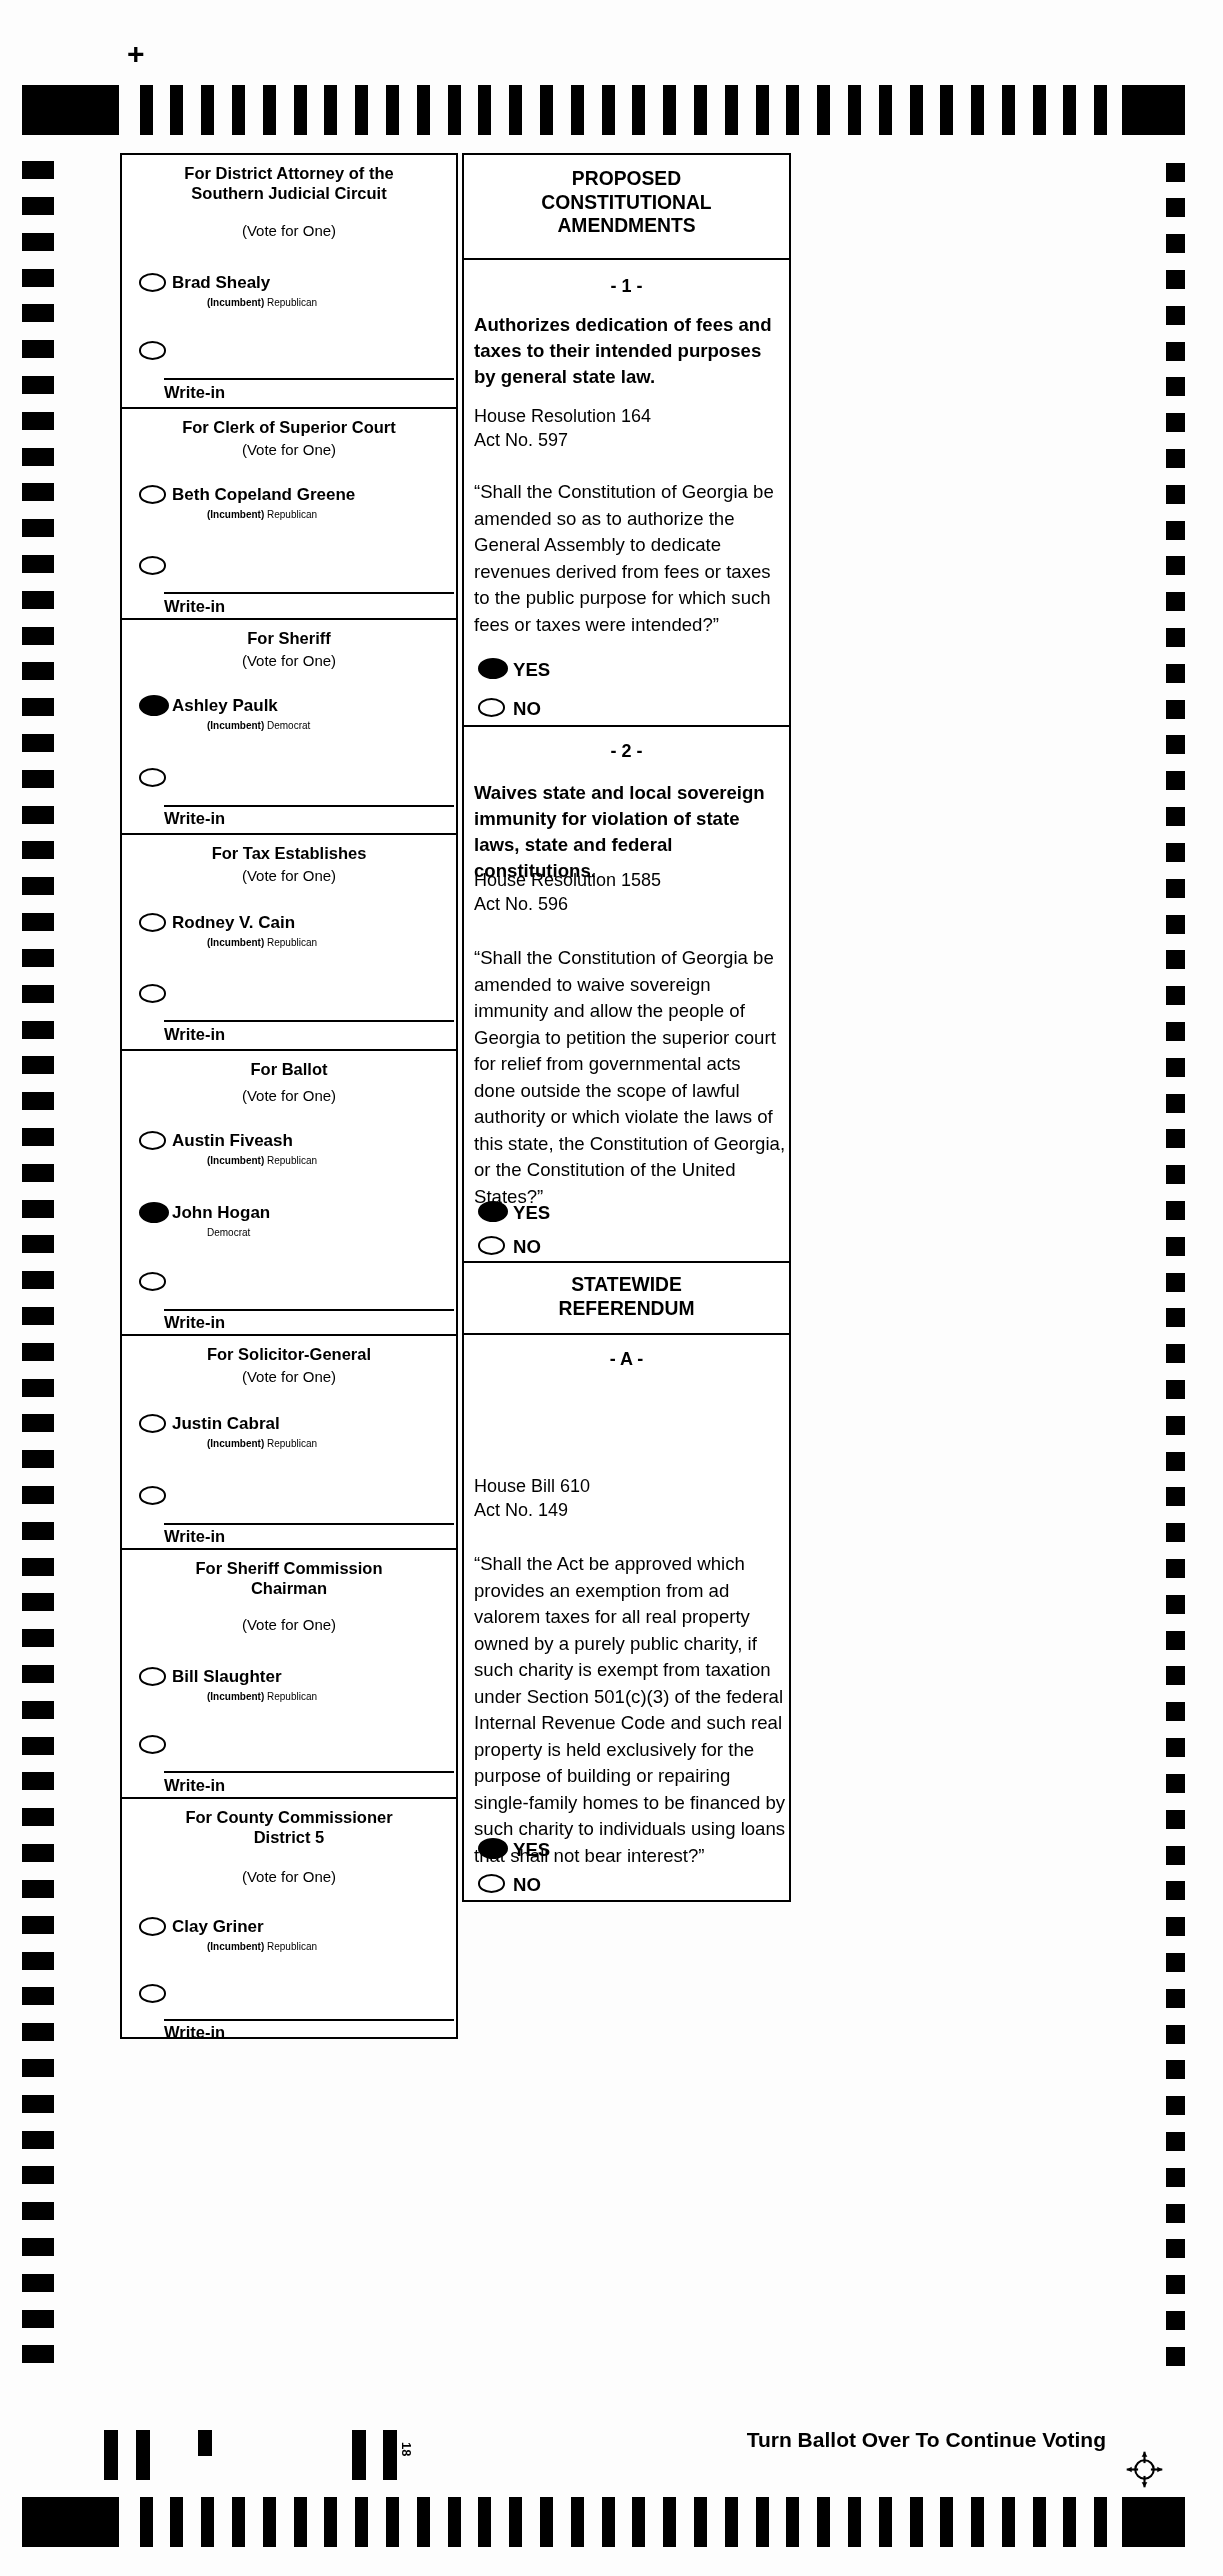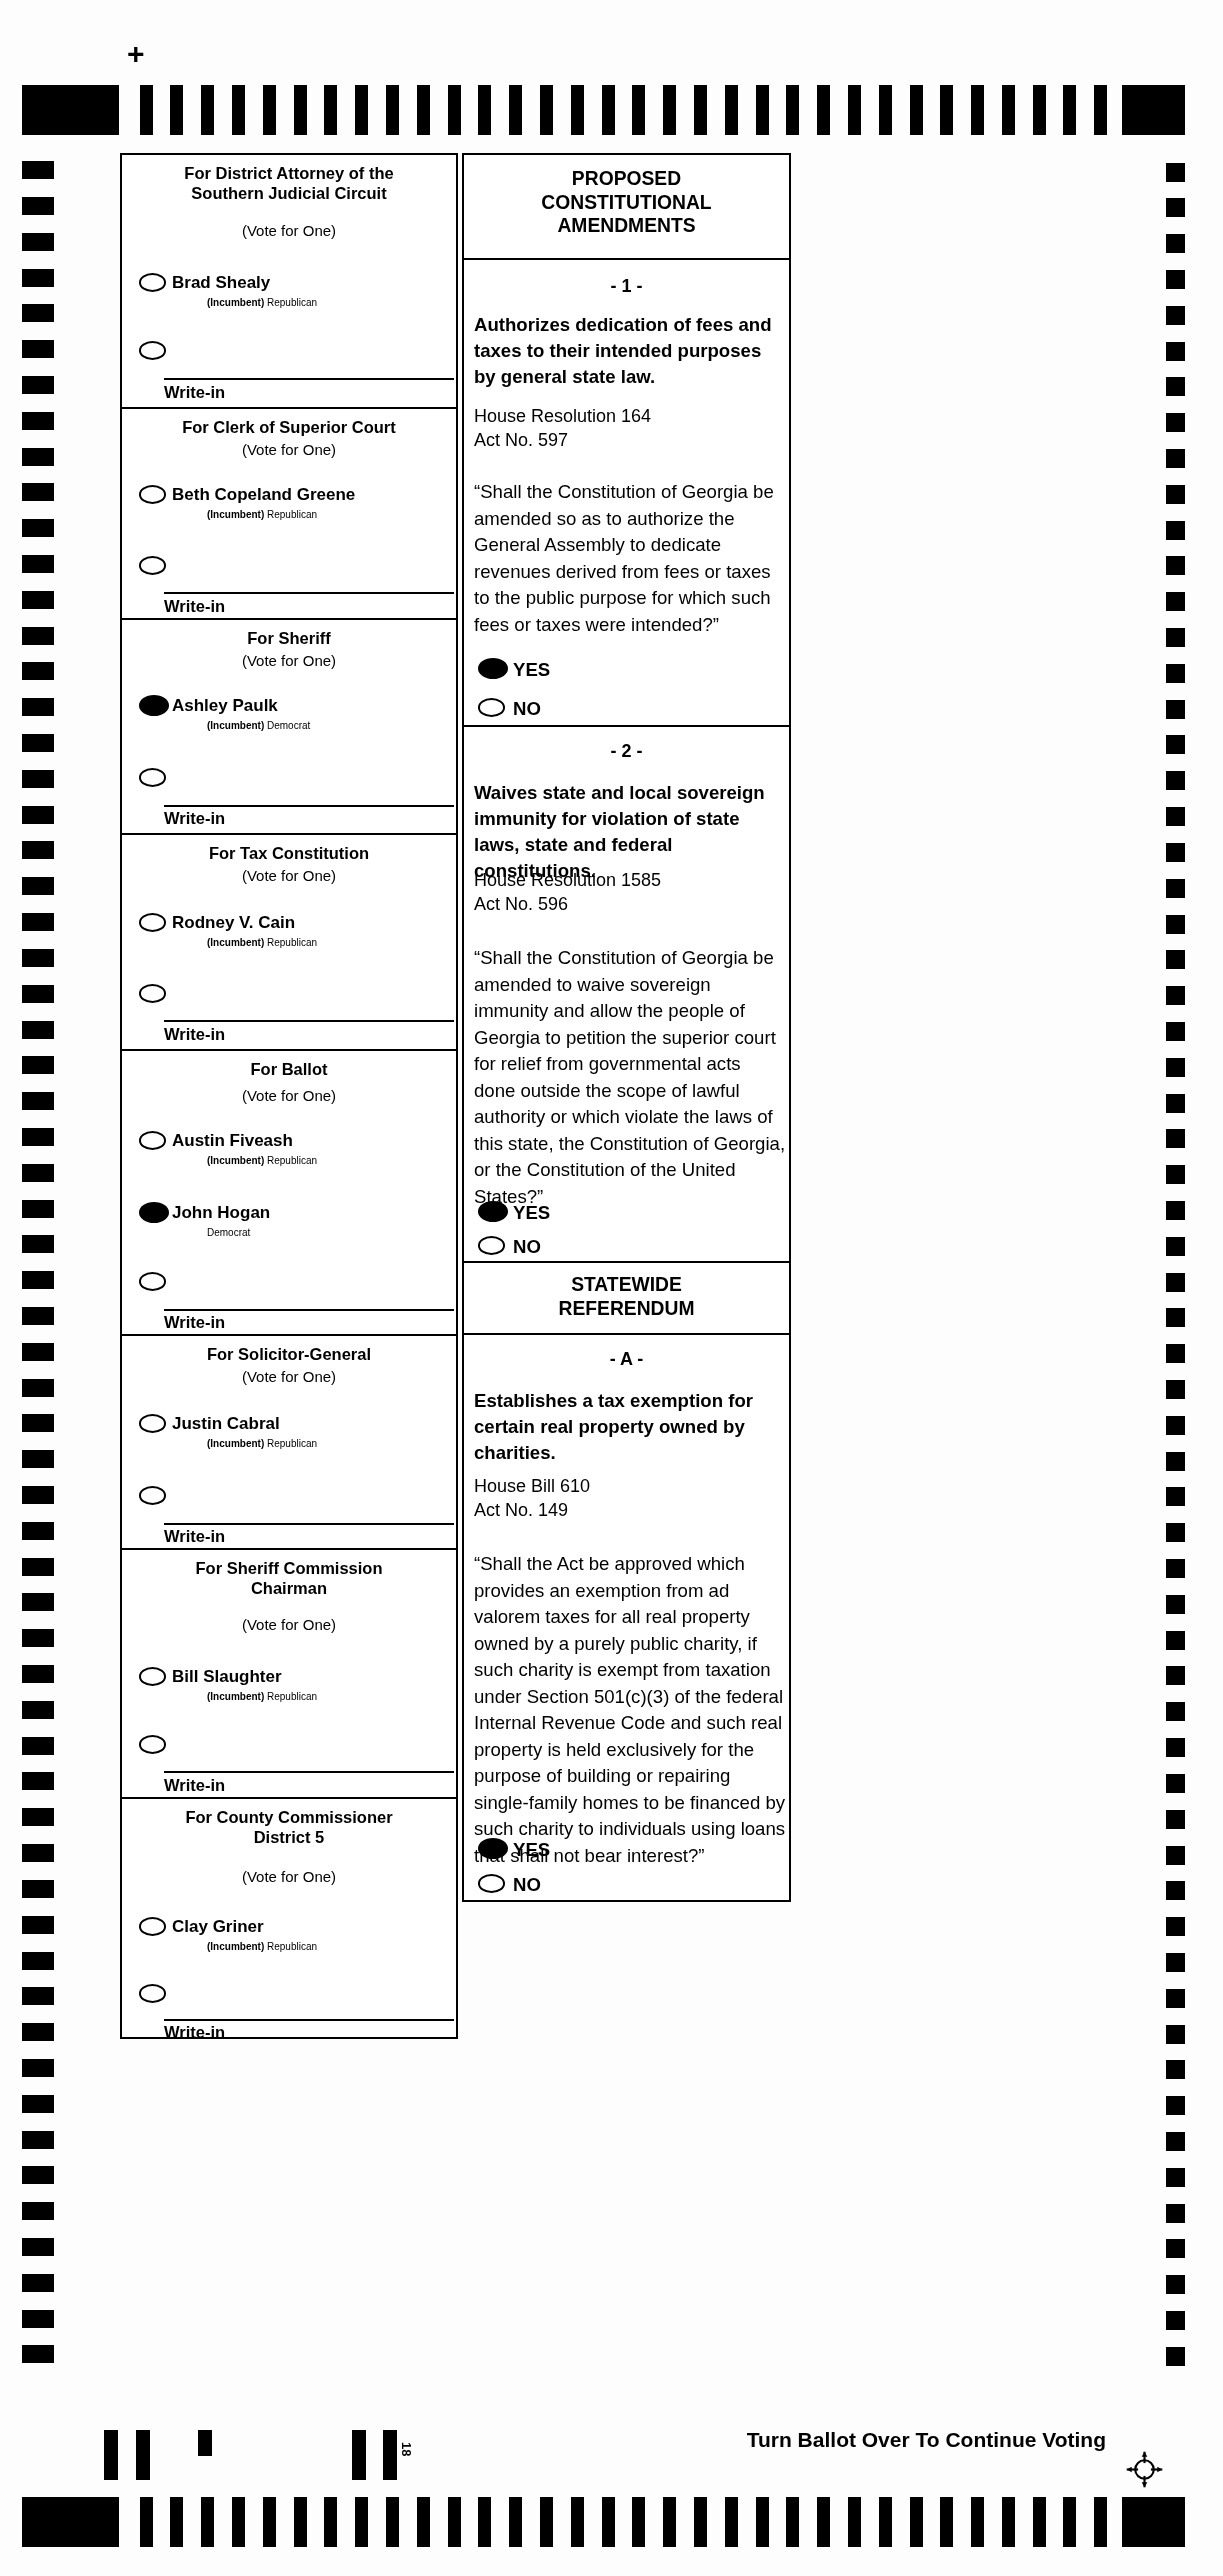--- a/index.html
+++ b/index.html
@@ -98,21 +98,21 @@
         <div class="cand-name">Ashley Paulk</div>
         <div class="cand-sub"><b>(Incumbent)</b> <span>Democrat</span></div>
       </div>
       <span class="oval" style="top:148px"></span>
       <div class="wline" style="top:185px"></div>
       <div class="wlabel" style="top:189px">Write-in</div>
     </section>
 
     <section class="box" style="height:216px">
       <div class="c-title">
-        <div>For Tax Constitution</div>
+        <div>For Tax Establishes</div>
       </div>
       <div class="c-vote" style="top:31.5px">(Vote for One)</div>
       <div class="cand" style="top:77px">
         <span class="oval"></span>
         <div class="cand-name">Rodney V. Cain</div>
         <div class="cand-sub"><b>(Incumbent)</b> <span>Republican</span></div>
       </div>
       <span class="oval" style="top:149px"></span>
       <div class="wline" style="top:185px"></div>
       <div class="wlabel" style="top:190px">Write-in</div>
@@ -230,21 +230,20 @@
       </div>
     </section>
 
     <section class="box" style="height:72px; padding-top:10px">
       <div class="m-header-line">STATEWIDE</div>
       <div class="m-header-line">REFERENDUM</div>
     </section>
 
     <section class="box last" style="height:569px">
       <div class="m-num" style="top:14.3px">- A -</div>
-      <div class="m-summary" style="top:53px">Establishes a tax exemption for certain real property owned by charities.</div>
       <div class="m-ref" style="top:140px">
         <div>House Bill 610</div>
           <div>Act No. 149</div>
       </div>
       <div class="m-question" style="top:216px">“Shall the Act be approved which provides an exemption from ad valorem taxes for all real property owned by a purely public charity, if such charity is exempt from taxation under Section 501(c)(3) of the federal Internal Revenue Code and such real property is held exclusively for the purpose of building or repairing single-family homes to be financed by such charity to individuals using loans that shall not bear interest?”</div>
       <div class="m-choice" style="top:503px">
         <span class="oval filled"></span>
         <span class="m-choice-label">YES</span>
       </div>
       <div class="m-choice" style="top:538px">

